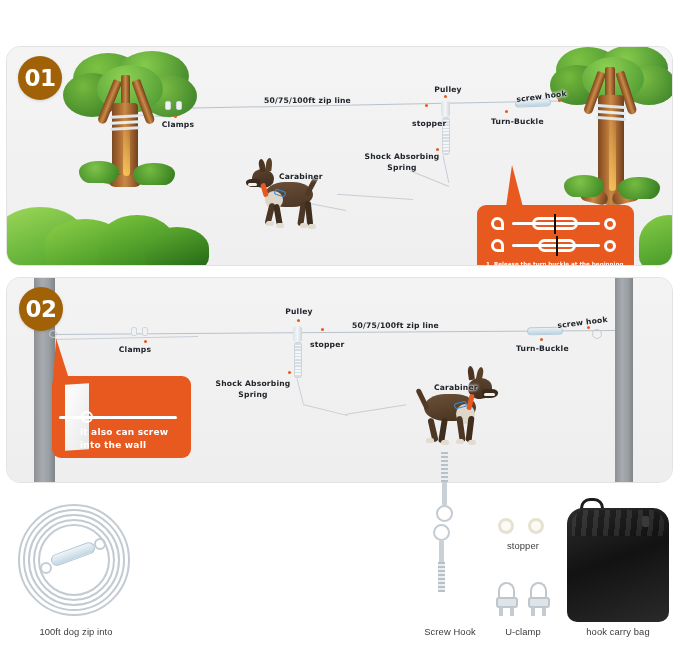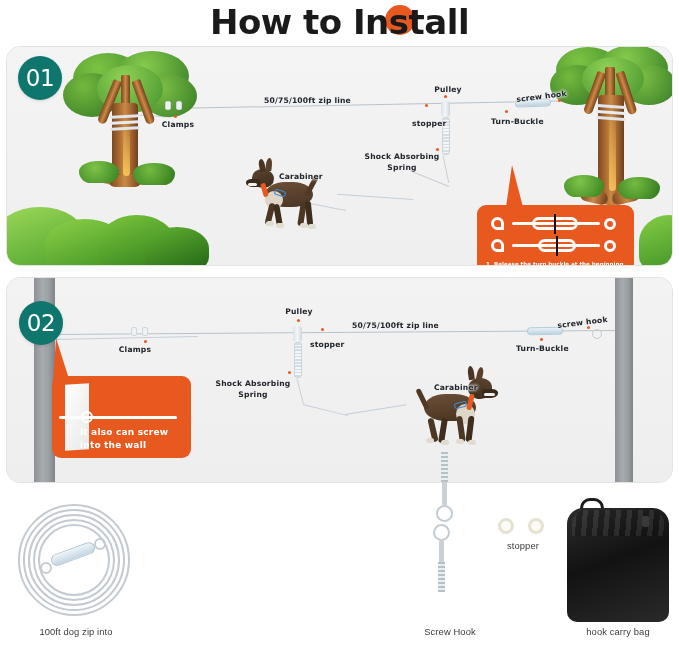--- a/index.html
+++ b/index.html
@@ -38,23 +38,23 @@
     background:#f1f1f1;
     border-radius:14px;
     overflow:hidden;
     border:1px solid #e3e3e3;
   }
   #panel-01 { top:46px; height:220px; }
   #panel-02 { top:277px; height:206px; }
 
   .badge {
     position:absolute; width:44px; height:44px; border-radius:50%;
-    background:#0f766e; color:#fff;
+    background:#a16207; color:#fff;
     font-family:"DejaVu Sans", sans-serif;
-    font-weight:400; font-size:23px;
+    font-weight:700; font-size:23px;
     display:flex; align-items:center; justify-content:center;
     letter-spacing:-0.5px;
     z-index:30;
     box-shadow:0 1px 3px rgba(0,0,0,.12);
   }
 
   
   .lbl {
     position:absolute; z-index:25;
     font-family:"DejaVu Sans", sans-serif;
@@ -152,24 +152,20 @@
 
   
   .dog { position:absolute; z-index:20; }
   .dog-part { position:absolute; }
 </style>
 </head>
 <body>
 
 <div id="root">
 
-  <div class="title-bar">
-    <div class="title-dot"></div>
-    <div class="title-text">How to Install</div>
-  </div>
 
   <div class="panel" id="panel-01">
 
     <div style="position:absolute;inset:0;background:linear-gradient(180deg,#f4f4f4 0%,#efefef 100%);"></div>
 
     <div class="tree" style="left:50px;top:4px;width:145px;height:150px;">
       <div class="canopy" style="left:16px;top:2px;width:70px;height:52px;background:radial-gradient(circle at 35% 30%,#7cc243,#3f8a2b);"></div>
       <div class="canopy" style="left:58px;top:0px;width:74px;height:50px;background:radial-gradient(circle at 40% 30%,#86cb4c,#377f27);"></div>
       <div class="canopy" style="left:6px;top:22px;width:58px;height:44px;background:radial-gradient(circle at 35% 30%,#74b93d,#2f7323);"></div>
       <div class="canopy" style="left:84px;top:24px;width:56px;height:42px;background:radial-gradient(circle at 35% 30%,#7ec046,#357b26);"></div>
@@ -389,21 +385,21 @@
       <div class="dog-part" style="left:57px;top:50px;width:6px;height:26px;border-radius:3px;background:#3f2d1e;transform:rotate(7deg);"></div>
       <div class="dog-part" style="left:16px;top:72px;width:8px;height:5px;border-radius:3px;background:#e2dbcf;"></div>
       <div class="dog-part" style="left:31px;top:74px;width:8px;height:5px;border-radius:3px;background:#e2dbcf;"></div>
       <div class="dog-part" style="left:46px;top:73px;width:8px;height:5px;border-radius:3px;background:#e2dbcf;"></div>
       <div class="dog-part" style="left:58px;top:74px;width:8px;height:5px;border-radius:3px;background:#e2dbcf;"></div>
       <div class="dog-part" style="left:10px;top:22px;width:5px;height:22px;border-radius:4px;background:#523925;transform:rotate(-26deg);"></div>
       <div class="dog-part" style="left:44px;top:36px;width:13px;height:6px;border:1.6px solid #3d8bd4;border-radius:4px;transform:rotate(-14deg);"></div>
     </div>
     <div class="lbl" style="left:427px;top:105px;">Carabiner</div>
 
-    <div class="badge" style="left:12px;top:23px;">02</div>
+    <div class="badge" style="left:12px;top:9px;">02</div>
   </div>
 
   <div id="products">
 
     <div class="product" style="left:6px;top:4px;width:140px;height:145px;">
       <div class="coil" style="left:12px;top:8px;width:112px;height:112px;"></div>
       <div class="coil" style="left:17px;top:13px;width:102px;height:102px;"></div>
       <div class="coil" style="left:22px;top:18px;width:92px;height:92px;"></div>
       <div class="coil" style="left:27px;top:23px;width:82px;height:82px;"></div>
       <div class="coil" style="left:32px;top:28px;width:72px;height:72px;"></div>
@@ -428,20 +424,35 @@
       </div>
       <div class="p-label" style="left:0;top:130px;">Screw Hook</div>
     </div>
 
     <div class="product" style="left:468px;top:0px;width:110px;height:70px;">
       <div class="stopper-ring" style="left:30px;top:26px;width:16px;height:16px;"></div>
       <div class="stopper-ring" style="left:60px;top:26px;width:16px;height:16px;"></div>
       <div class="p-label" style="left:0;top:48px;">stopper</div>
     </div>
 
+    <div class="product" style="left:468px;top:72px;width:110px;height:78px;">
+      <div style="position:absolute;left:28px;top:18px;">
+        <div style="position:absolute;left:2px;top:0;width:17px;height:18px;border:2.6px solid #c0c8cf;border-bottom:none;border-radius:9px 9px 0 0;"></div>
+        <div class="uclamp" style="left:0;top:15px;width:22px;height:11px;border-radius:3px;"></div>
+        <div style="position:absolute;left:3px;top:25px;width:4px;height:9px;background:#c4ccd3;"></div>
+        <div style="position:absolute;left:14px;top:25px;width:4px;height:9px;background:#c4ccd3;"></div>
+      </div>
+      <div style="position:absolute;left:60px;top:18px;">
+        <div style="position:absolute;left:2px;top:0;width:17px;height:18px;border:2.6px solid #c0c8cf;border-bottom:none;border-radius:9px 9px 0 0;"></div>
+        <div class="uclamp" style="left:0;top:15px;width:22px;height:11px;border-radius:3px;"></div>
+        <div style="position:absolute;left:3px;top:25px;width:4px;height:9px;background:#c4ccd3;"></div>
+        <div style="position:absolute;left:14px;top:25px;width:4px;height:9px;background:#c4ccd3;"></div>
+      </div>
+      <div class="p-label" style="left:0;top:62px;">U-clamp</div>
+    </div>
 
     <div class="product" style="left:558px;top:0px;width:120px;height:150px;">
       <div style="position:absolute;left:22px;top:6px;width:24px;height:20px;border:3px solid #1c1c1c;border-radius:10px 10px 0 0;border-bottom:none;"></div>
       <div class="bag" style="left:9px;top:16px;width:102px;height:114px;"></div>
       <div style="position:absolute;left:14px;top:18px;width:92px;height:26px;
            background:repeating-linear-gradient(95deg,rgba(255,255,255,.07) 0 5px,rgba(0,0,0,.16) 5px 11px);border-radius:14px 14px 0 0;"></div>
       <div style="position:absolute;left:84px;top:24px;width:7px;height:11px;background:#3a3a3a;border-radius:2px;"></div>
       <div class="p-label" style="left:0;top:134px;">hook carry bag</div>
     </div>
 

